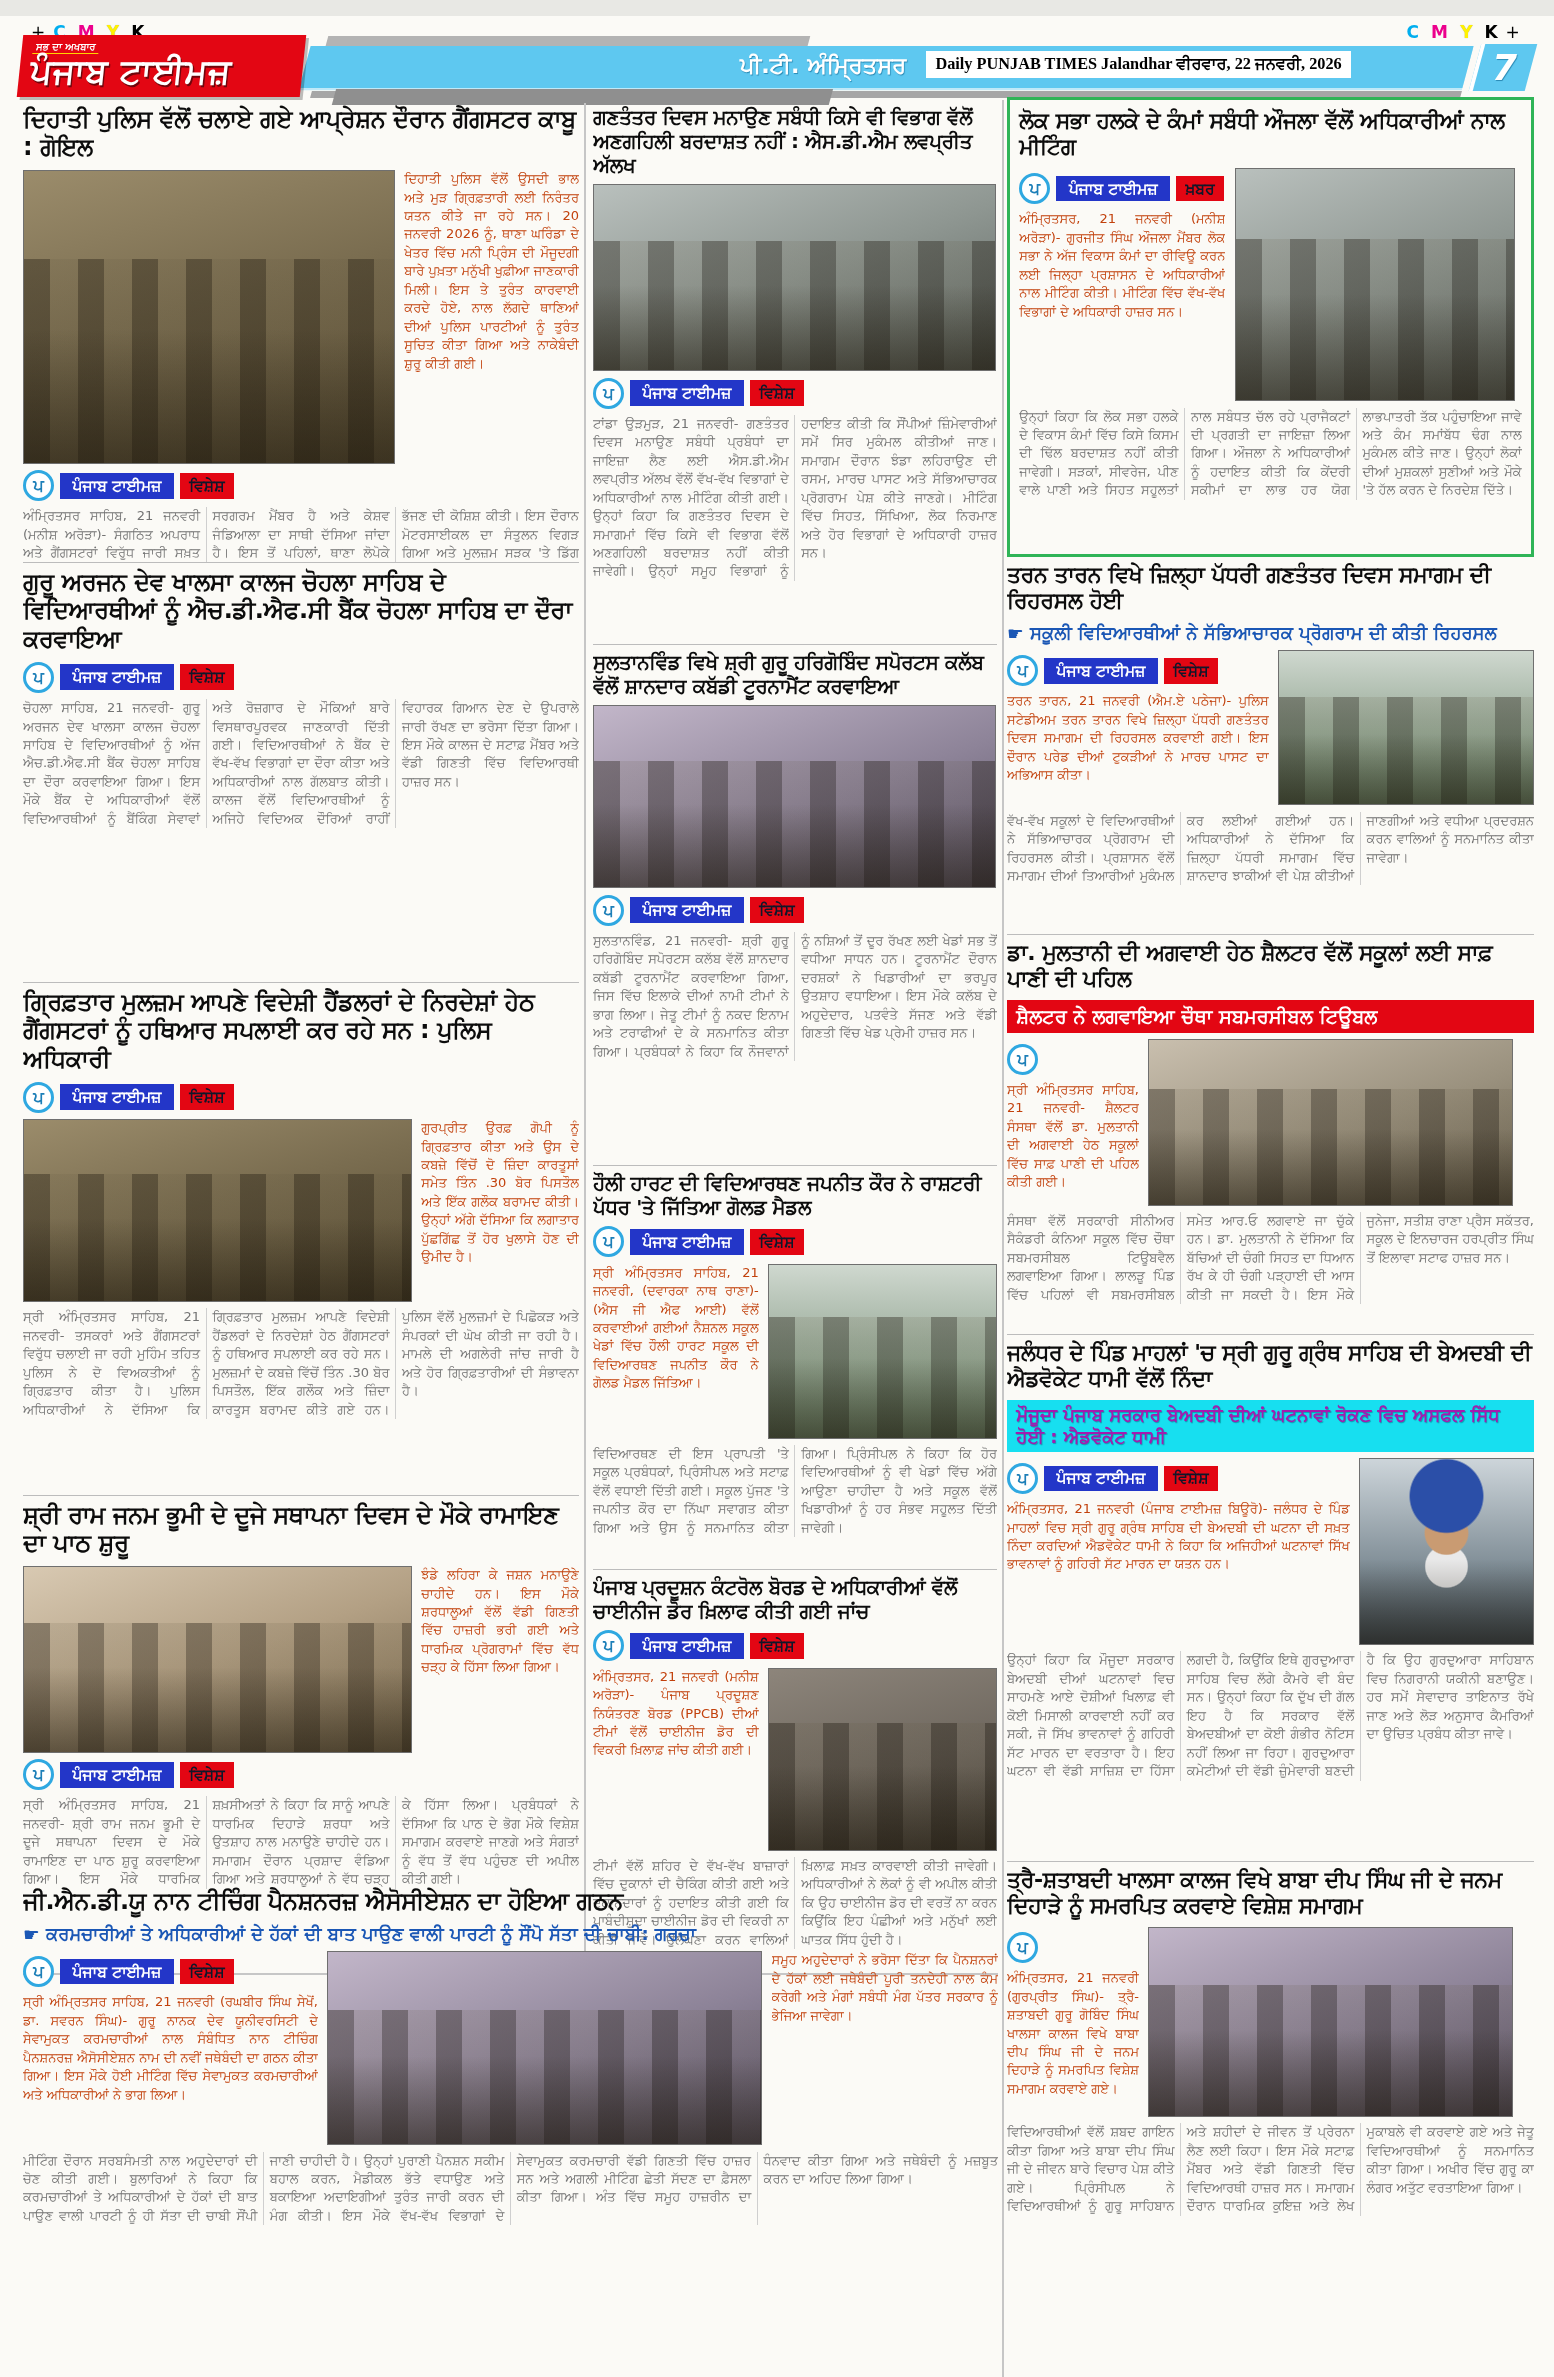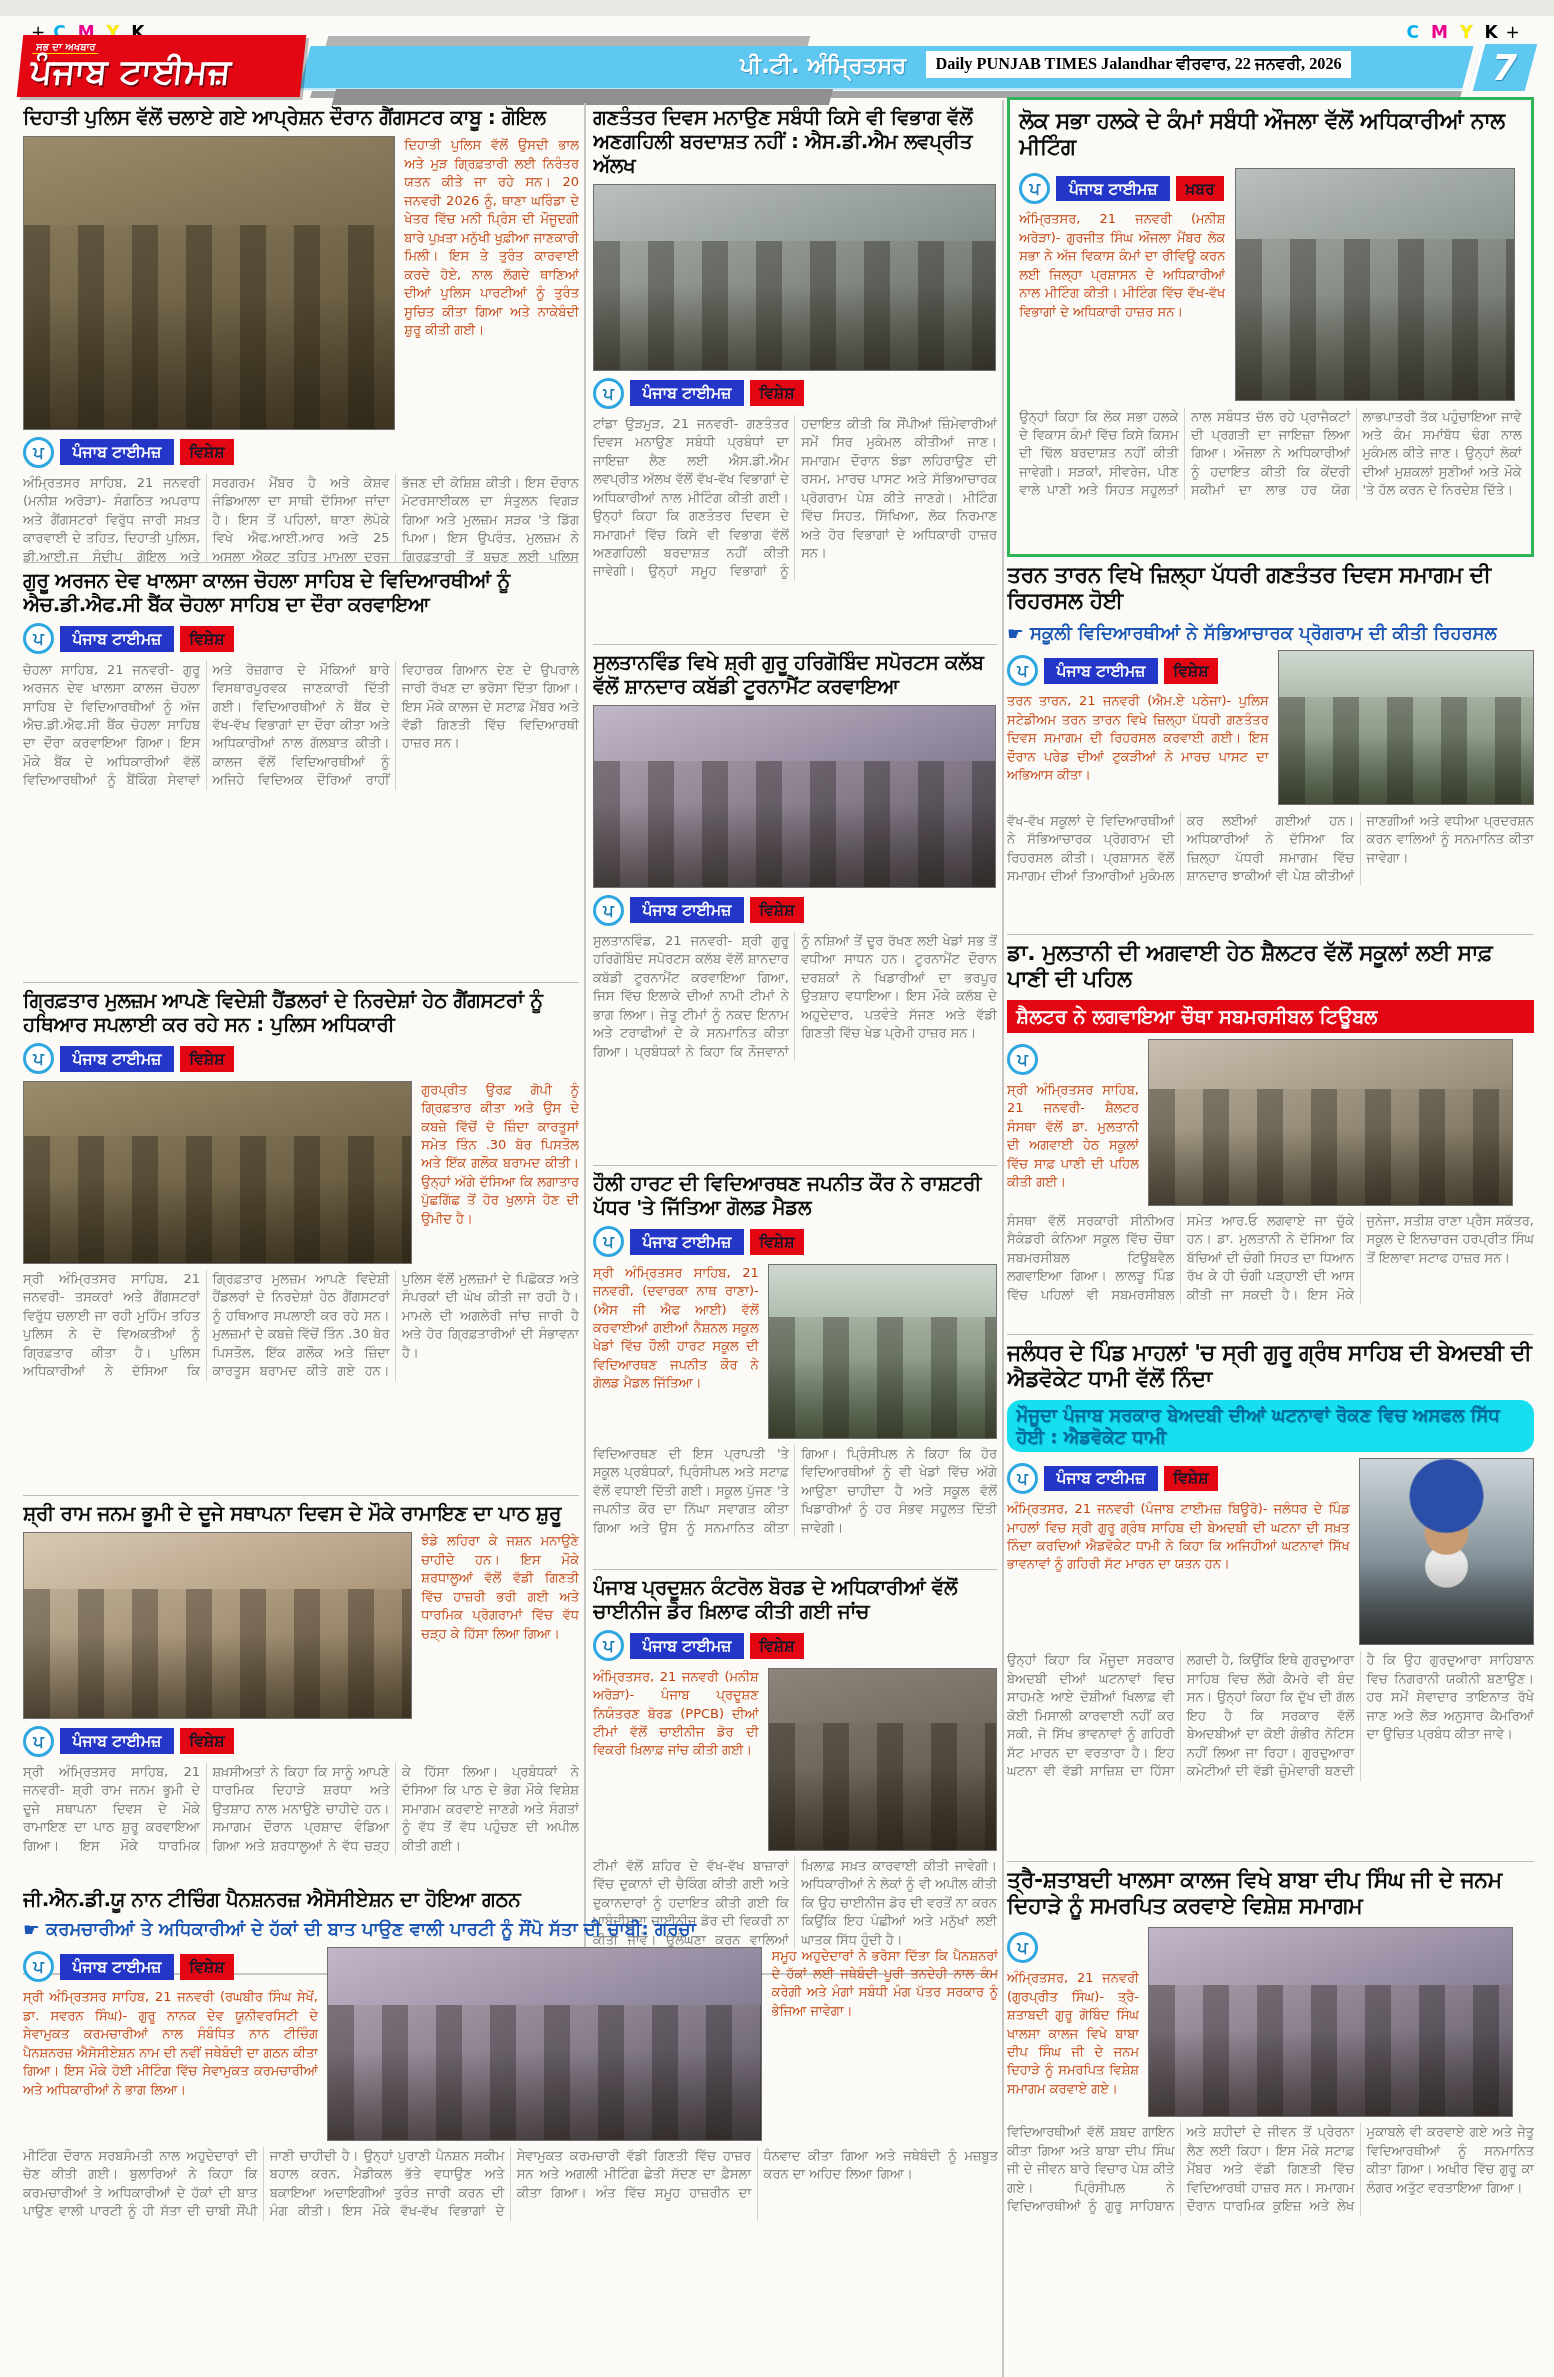--- a/index.html
+++ b/index.html
@@ -41,21 +41,21 @@
   .col{position:absolute;}
   #colL{left:23px;top:84px;width:556px;}
   #colM{left:593px;top:84px;width:404px;}
   #colR{left:1007px;top:81px;width:527px;}
   #artBottom{position:absolute;left:23px;top:1869px;width:975px;height:401px;overflow:hidden;}
 
   .art{overflow:hidden;position:relative;padding:3.1px 0 4.7px;}
   .art + .art{border-top:1.6px solid #bcbcbc;}
 
   .hl{font-weight:bold;color:#0c0c0c;margin:1.6px 0 7.8px;line-height:1.2;letter-spacing:-0.4px;}
-  .hl-l{font-size:20px}.hl-m{font-size:20px}.hl-r{font-size:22px}
+  .hl-l{font-size:24px}.hl-m{font-size:20px}.hl-r{font-size:22px}
 
   .row{display:flex;gap:9.3px;margin-bottom:6.2px;}
   .photo{border:0.8px solid #6f6f6f;flex:none;position:relative;overflow:hidden;background:#a99d83;}
   .photo::after{content:"";position:absolute;left:0;right:0;bottom:0;height:46%;
                 background:linear-gradient(0deg,rgba(32,26,14,.5),rgba(32,26,14,0));}
   .ph-people::before{content:"";position:absolute;left:0;right:0;top:30%;bottom:0;
                 background:repeating-linear-gradient(90deg,rgba(30,24,14,.38) 0 26.4px,rgba(95,85,62,.14) 26.4px 54px);}
   .ph-press{background:linear-gradient(165deg,#9b8c6b,#7a6d50 45%,#564a31);}
   .ph-meet{background:linear-gradient(160deg,#b9c0bd,#8e9691 50%,#5d645f);}
   .ph-group{background:linear-gradient(160deg,#c9bfae,#9a917e 55%,#6b6250);}
@@ -77,21 +77,21 @@
 
   .badgebar{display:flex;align-items:center;gap:6.2px;margin:4.7px 0 6.2px;flex:none;}
   .bdg-circle{width:31px;height:31px;border-radius:50%;background:#fff;border:3.1px solid #2fa8e1;
               color:#1d7fb8;font-weight:bold;font-size:16.3px;display:flex;align-items:center;justify-content:center;flex:none;}
   .bdg-brand{background:#2336c8;color:#fff;font-weight:bold;font-size:15.5px;padding:3.9px 12.4px;white-space:nowrap;}
   .bdg-red{background:#e30613;color:#0f172a;font-weight:bold;font-size:15.5px;padding:3.9px 9.3px;white-space:nowrap;}
 
   .kicker{color:#1b57b5;font-weight:bold;font-size:18px;margin:1.6px 0 6.2px;display:flex;gap:6.2px;align-items:center;}
   .pointer{font-size:18.7px;color:#1b57b5;}
   .banner-red{background:#e30613;color:#fff;font-weight:bold;font-size:19.4px;padding:4.7px 9.3px;margin:1.6px 0 6.2px;}
-  .banner-cyan{background:#17dff0;color:#0369a1;font-weight:bold;font-size:18px;padding:3.9px 9.3px;margin:1.6px 0 6.2px;text-shadow:0.8px 0.8px 0.8px #0aa7b5;border-radius:14px;}
+  .banner-cyan{background:#17dff0;color:#a21caf;font-weight:bold;font-size:18px;padding:3.9px 9.3px;margin:1.6px 0 6.2px;text-shadow:0.8px 0.8px 0.8px #0aa7b5;}
 
   .greenbox{border:3.1px solid #2fb457;padding:6.2px 9.3px;height:460px;overflow:hidden;}
 </style>
 </head>
 <body>
 
 <div class="page">
 
   <div class="cmyk cmyk-l">
     <span class="cross">+</span><span class="c">C</span> <span class="m">M</span> <span class="y">Y</span> <span class="k">K</span>

